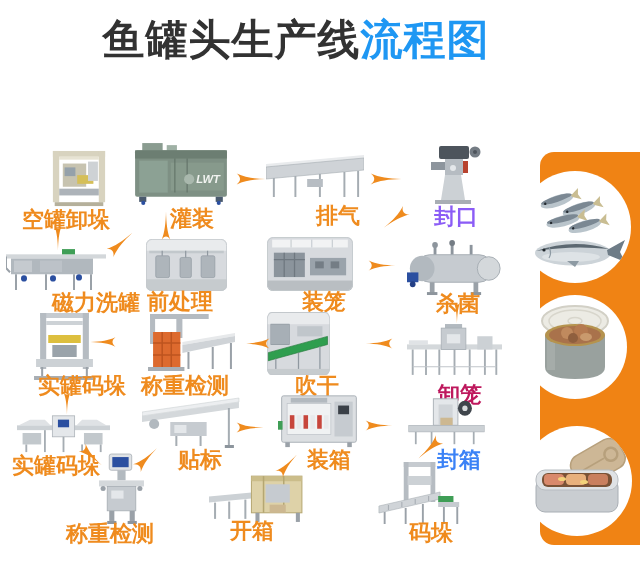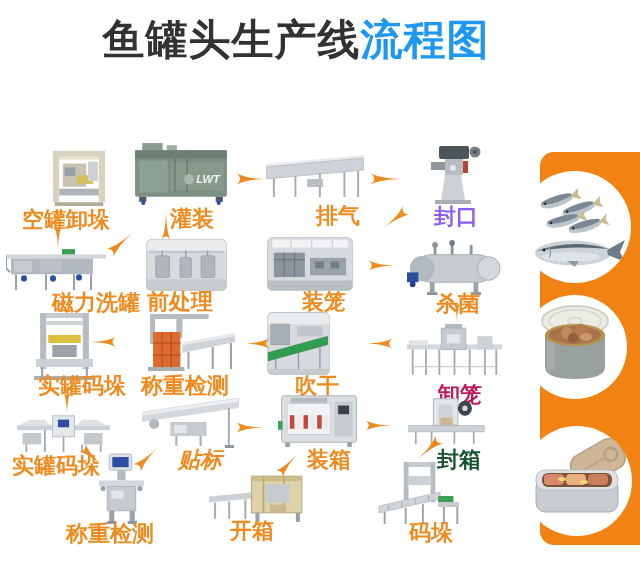--- a/index.html
+++ b/index.html
@@ -280,21 +280,21 @@
      <polygon points="0,20 96,6 96,12 0,26" fill="#d4d8db"></polygon>
      <circle cx="12" cy="28" r="5" fill="#b2b9bf"></circle>
      <rect x="28" y="26" width="36" height="14" fill="#c6cbd0"></rect>
      <rect x="32" y="29" width="12" height="8" fill="#e4e7ea"></rect>
      <line x1="34" y1="40" x2="34" y2="50" stroke="#a6adb3" stroke-width="2"></line>
      <line x1="58" y1="40" x2="58" y2="50" stroke="#a6adb3" stroke-width="2"></line>
      <line x1="86" y1="12" x2="86" y2="50" stroke="#a6adb3" stroke-width="2"></line>
      <rect x="82" y="49" width="9" height="3" fill="#8d959d"></rect>
         </svg>
       </div>
-      <div class="nlabel" style="left: 200px; top: 460px; color: rgb(239, 139, 30); font-style: italic;">贴标</div>
+      <div class="nlabel" style="left: 200px; top: 460px; color: rgb(239, 139, 30);">贴标</div>
       <div class="machine" style="left: 278px; top: 392px; width: 82px; height: 58px;">
         <svg viewBox="0 0 90 60" preserveAspectRatio="none" xmlns="http://www.w3.org/2000/svg">
           <rect x="4" y="4" width="82" height="48" rx="2" fill="#dcdfe2" stroke="#a8aeb4" stroke-width="1"></rect>
      <rect x="14" y="6" width="40" height="5" fill="#b2b9bf"></rect>
      <rect x="10" y="12" width="48" height="32" fill="#f0f2f3" stroke="#c0c5ca" stroke-width="0.8"></rect>
      <rect x="13" y="24" width="5" height="14" fill="#c7463c"></rect>
      <rect x="20.5" y="24" width="5" height="14" fill="#e8eaec"></rect>
      <rect x="28" y="24" width="5" height="14" fill="#c7463c"></rect>
      <rect x="35.5" y="24" width="5" height="14" fill="#e8eaec"></rect>
      <rect x="43" y="24" width="5" height="14" fill="#c7463c"></rect>
@@ -314,21 +314,21 @@
      <circle cx="66" cy="14" r="8" fill="#3f454c"></circle>
      <circle cx="66" cy="14" r="3" fill="#d8dbde"></circle>
      <rect x="38" y="24" width="14" height="8" fill="#cdb891"></rect>
      <rect x="2" y="32" width="86" height="7" fill="#ccd1d5" stroke="#a6adb3" stroke-width="0.6"></rect>
      <line x1="10" y1="39" x2="10" y2="52" stroke="#a6adb3" stroke-width="2"></line>
      <line x1="28" y1="39" x2="28" y2="52" stroke="#a6adb3" stroke-width="2"></line>
      <line x1="54" y1="39" x2="54" y2="52" stroke="#a6adb3" stroke-width="2"></line>
      <line x1="76" y1="39" x2="76" y2="52" stroke="#a6adb3" stroke-width="2"></line>
         </svg>
       </div>
-      <div class="nlabel" style="left: 459px; top: 460px; color: #14532d;">封箱</div>
+      <div class="nlabel" style="left: 459px; top: 460px; color: #3b82f6;">封箱</div>
       <div class="machine" style="left: 97px; top: 452px; width: 49px; height: 73px;">
         <svg viewBox="0 0 48 72" preserveAspectRatio="none" xmlns="http://www.w3.org/2000/svg">
           <rect x="12" y="2" width="22" height="16" rx="2" fill="#dfe2e5" stroke="#aab0b6" stroke-width="0.8"></rect>
      <rect x="15" y="5" width="16" height="10" fill="#2b4fa0"></rect>
      <rect x="20" y="18" width="8" height="10" fill="#b2b9bf"></rect>
      <rect x="2" y="28" width="44" height="6" fill="#d4d8db"></rect>
      <circle cx="6" cy="36" r="2.5" fill="#9aa1a8"></circle>
      <circle cx="42" cy="36" r="2.5" fill="#9aa1a8"></circle>
      <rect x="10" y="34" width="28" height="24" fill="#c6cbd0" stroke="#a6adb3" stroke-width="0.8"></rect>
      <rect x="14" y="38" width="12" height="8" fill="#e4e7ea"></rect>

